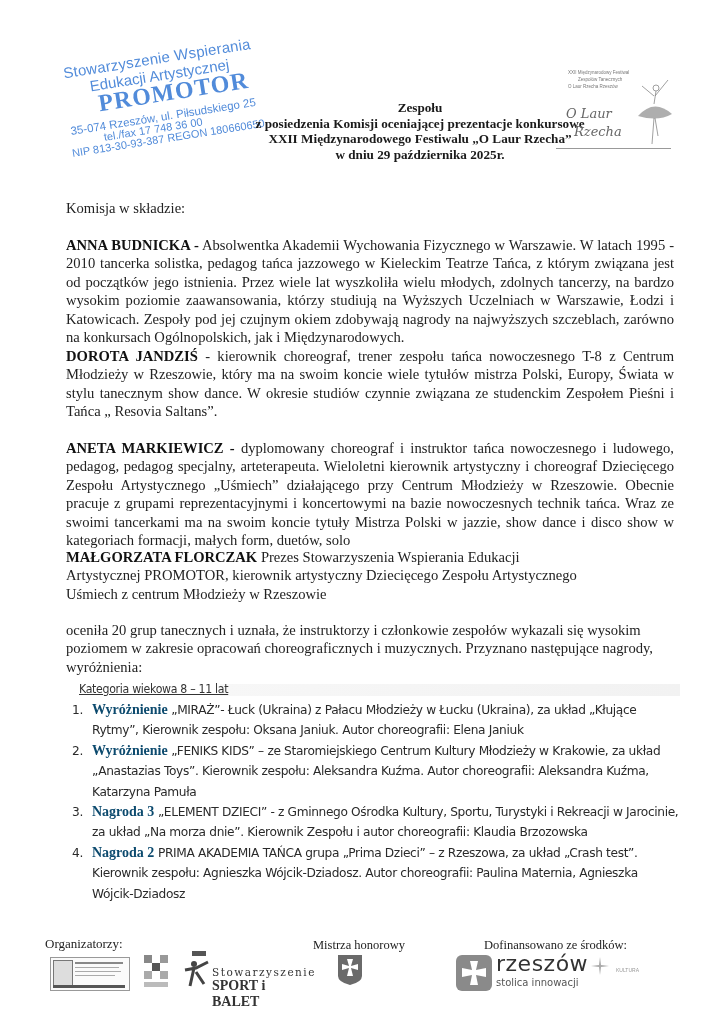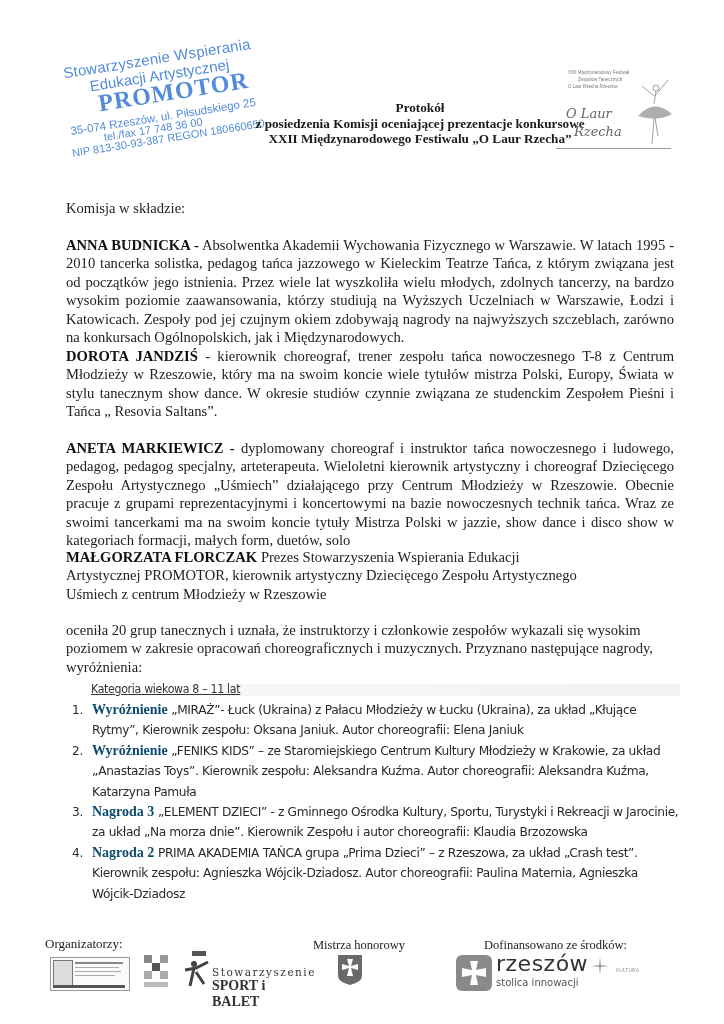--- a/index.html
+++ b/index.html
@@ -22,21 +22,21 @@
   .festival-logo .tiny { position: absolute; left: 20px; font-size: 4.5px; color: #777; font-family: "Liberation Sans", sans-serif; white-space: nowrap; }
   .festival-logo .script { position: absolute; left: 18px; font-family: "DejaVu Serif", serif; font-style: italic; font-size: 13px; color: #666; }
   .festival-logo .rule { position: absolute; left: 8px; top: 80px; width: 115px; height: 1px; background: #999; }
 
   
   .body-text { position: absolute; left: 66px; width: 608px; font-family: "Liberation Serif", serif; font-size: 14.6px; line-height: 18.4px; text-align: justify; color: #222; }
   .body-text b { color: #111; }
   .left { text-align: left; }
 
   
-  .category { position: absolute; left: 91px; top: 682px; font-family: "DejaVu Sans", sans-serif; font-size: 12.2px; color: #333; text-decoration: underline; font-stretch: condensed; letter-spacing: -0.3px; }
+  .category { position: absolute; left: 79px; top: 682px; font-family: "DejaVu Sans", sans-serif; font-size: 12.2px; color: #333; text-decoration: underline; font-stretch: condensed; letter-spacing: -0.3px; }
   .category-shade { position: absolute; left: 220px; top: 684px; width: 460px; height: 12px; background: linear-gradient(to right, #f7f7f7, #f2f2f2); }
   .prizes { position: absolute; left: 72px; top: 700px; width: 610px; font-family: "DejaVu Sans", sans-serif; font-size: 12.2px; line-height: 20.4px; color: #2a2a2a; letter-spacing: -0.35px; }
   .prize { display: flex; }
   .prize .num { width: 20px; flex: none; }
   .prize .txt { flex: 1; }
   .prize .award { font-family: "Liberation Serif", serif; font-weight: bold; font-size: 14px; letter-spacing: 0; color: #0c4a6e; }
 
   
   .footer-label { position: absolute; font-family: "Liberation Serif", serif; font-size: 13px; color: #222; }
   .logo-box { position: absolute; }
@@ -47,23 +47,24 @@
 <div class="stamp">
   <div class="l1">Stowarzyszenie Wspierania</div>
   <div class="l2">Edukacji Artystycznej</div>
   <div class="l3">PROMOTOR</div>
   <div class="l4">35-074 Rzeszów, ul. Piłsudskiego 25</div>
   <div class="l5">tel./fax 17 748 36 00</div>
   <div class="l6">NIP 813-30-93-387 REGON 180660650</div>
 </div>
 
 <div class="header">
-  <div>Protokół</div>
+  <div>Zespołu</div>
   <div>z posiedzenia Komisji oceniającej prezentacje konkursowe</div>
   <div>XXII Międzynarodowego Festiwalu „O Laur Rzecha”</div>
+  <div>w dniu 29 października 2025r.</div>
 </div>
 
 <div class="festival-logo">
   <div class="tiny" style="top:2px">XXII Międzynarodowy Festiwal</div>
   <div class="tiny" style="top:9px;left:30px">Zespołów Tanecznych</div>
   <div class="tiny" style="top:16px">O Laur Rzecha Rzeszów</div>
   <div class="script" style="top:38px">O Laur</div>
   <div class="script" style="top:56px;left:26px">Rzecha</div>
   <svg style="position:absolute;left:80px;top:8px" width="48" height="72" viewBox="0 0 48 72">
     <circle cx="28" cy="12" r="3" fill="none" stroke="#888" stroke-width="0.8"></circle>

